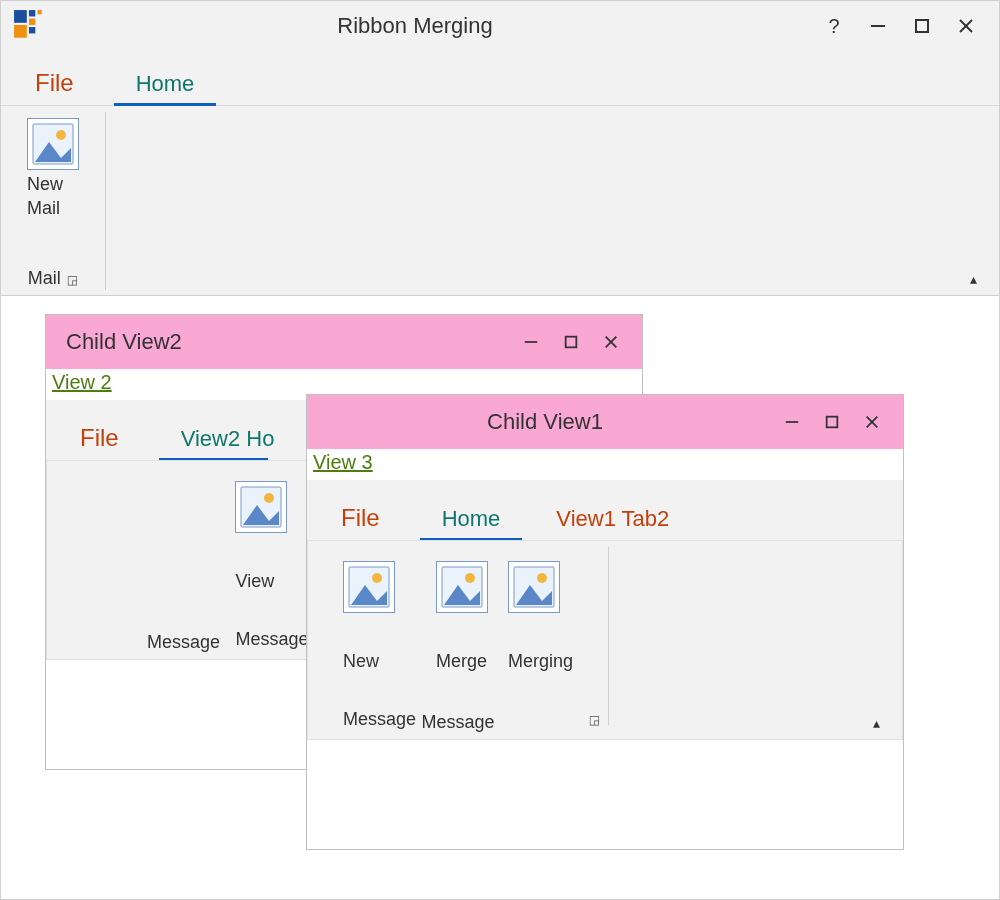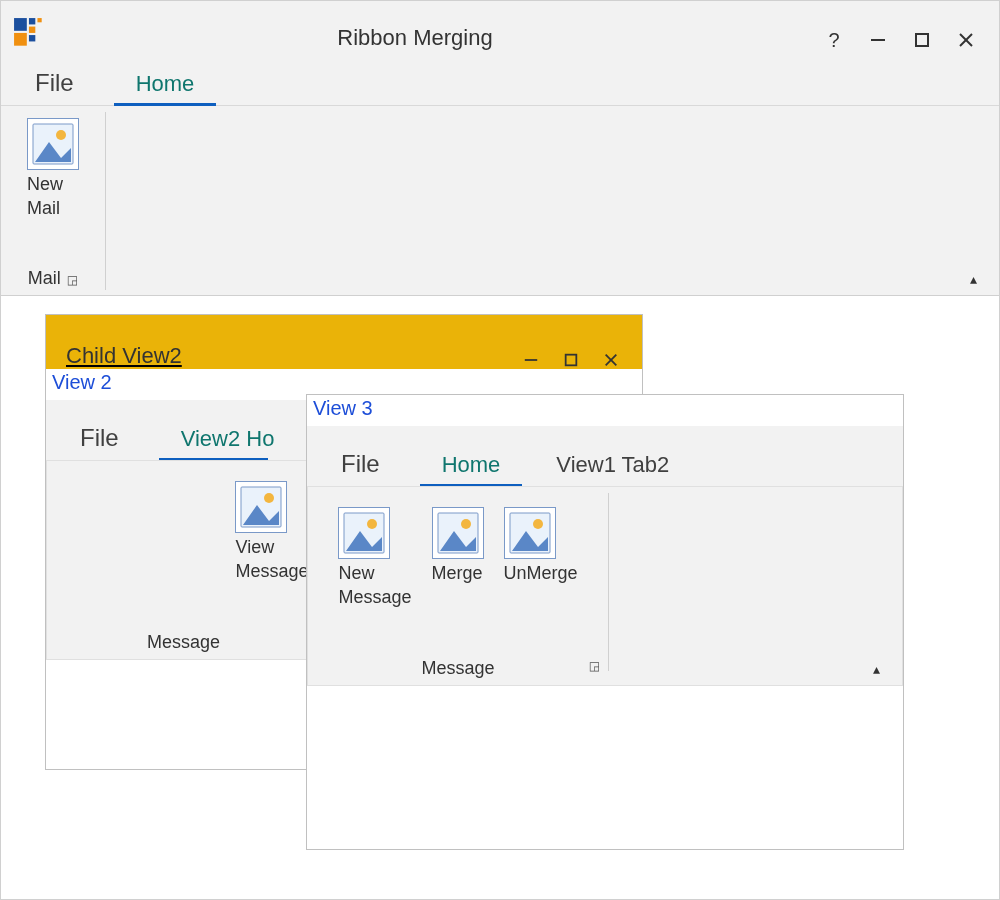--- a/index.html
+++ b/index.html
@@ -2,32 +2,32 @@
 <html><head>
 <meta charset="utf-8">
 <style>
   * { box-sizing: border-box; font-family: "Segoe UI", Arial, sans-serif; }
   body { margin: 0; background: #fff; }
   .app {
     width: 1000px; height: 900px; border: 1px solid #d0d0d0; position: relative; overflow: hidden; background:#fff;
   }
   
   .titlebar {
-    height: 50px; background: #f2f2f2; display: flex; align-items: flex-end;
+    height: 50px; background: #f2f2f2; display: flex; align-items: center;
   }
   .app-icon { width: 34px; height: 34px; margin-left: 12px; position: relative; }
   .app-icon svg { width: 34px; height: 34px; }
   .title-text { flex: 1; text-align: center; font-size: 22px; color: #333; margin-left:-40px;}
   .win-controls { display: flex; gap: 22px; padding-right: 22px; color:#333; }
   .win-btn { width: 22px; height: 22px; display:flex; align-items:center; justify-content:center; font-size:20px; cursor:pointer; }
   .tabs-row {
     background: #f2f2f2; display: flex; align-items: flex-end; padding-left: 24px; height: 55px; border-bottom:1px solid #d9d9d9;
   }
   .tab {
-    padding: 10px 28px 8px 28px; font-size: 22px; color: #404040; cursor:pointer; position:relative;
+    padding: 10px 28px 8px 28px; font-size: 22px; color: #c2410c; cursor:pointer; position:relative;
   }
   .tab.file { font-size:24px; padding-left:10px; padding-right:34px; }
   .tab.active { color: #0f766e; }
   .tab.active::after {
     content:""; position:absolute; left:6px; right:6px; bottom:-1px; height:3px; background:#0e5fbf;
   }
   
   .ribbon-body {
     background: #f2f2f2; border-bottom:1px solid #d0d0d0; display:flex; position:relative; height: 190px;
   }
@@ -43,27 +43,27 @@
   .group-caption { font-size:18px; color:#333; }
   .launcher { font-size:12px; color:#555; cursor:pointer; position:relative; top:1px; }
   .collapse-chevron { position:absolute; right:22px; bottom:8px; font-size:14px; color:#333; cursor:pointer; }
   .img-icon { width:52px; height:52px; border:1px solid #7a99c8; background:#fff; display:flex; align-items:center; justify-content:center; }
   .img-icon svg { width:44px; height:44px; }
   
   .client { position:relative; background:#fff; height: 605px; }
   .child {
     position:absolute; background:#fff; border:1px solid #c0c0c0;
   }
-  .child .titlebar { height:54px; background:#eab308;text-decoration:underline; }
+  .child .titlebar { height:54px; background:#f9a8d4; }
   .child .title-text { font-size:22px; }
-  .child .view-label { font-size:20px; color:#1d4ed8; padding:2px 6px 6px 6px; }
+  .child .view-label { font-size:20px; color:#4d7c0f; padding:2px 6px 6px 6px;text-decoration:underline; }
   .child .tabs-row { padding-left:24px; height:60px; border-bottom:none; }
   .child .ribbon-body { background:#f2f2f2; border:1px solid #e0e0e0; height: 205px; }
   .child .ribbon-group { padding-top:10px; }
-  .child .ribbon-btn { padding:4px 8px; }
+  .child .ribbon-btn { padding:4px 8px;gap:34px; }
   .child .ribbon-btn .label { font-size:18px; line-height:20px; }
   .child .group-caption-row { bottom:6px; }
   .ribbon-items { display:flex; gap:4px; padding:6px 10px 0 10px; }
   .child-inner-pad { padding:0 0 0 0; }
   
   .win-controls.small .win-btn { width:18px; height:18px; font-size:18px; }
 </style>
 </head>
 <body>
 
@@ -196,20 +196,41 @@
             </div>
             <div class="group-caption-row" style="justify-content:flex-start; padding-left:100px;">
               <span class="group-caption">Message</span>
             </div>
           </div>
         </div>
       </div>
     </div>
 
     <div class="child" style="left:305px; top:98px; width:598px; height:456px; z-index:2;">
+      <div class="titlebar">
+        <div class="title-text" style="margin-left:0;">Child View1</div>
+        <div class="win-controls small">
+          <div class="win-btn">
+              <svg width="16" height="16" viewBox="0 0 18 18">
+                <line x1="2" y1="9" x2="16" y2="9" stroke="#333" stroke-width="2"></line>
+              </svg>
+            </div>
+          <div class="win-btn">
+              <svg width="16" height="16" viewBox="0 0 18 18">
+                <rect x="3" y="3" width="12" height="12" fill="none" stroke="#333" stroke-width="2"></rect>
+              </svg>
+            </div>
+          <div class="win-btn">
+              <svg width="16" height="16" viewBox="0 0 18 18">
+                <line x1="3" y1="3" x2="15" y2="15" stroke="#333" stroke-width="2"></line>
+                <line x1="15" y1="3" x2="3" y2="15" stroke="#333" stroke-width="2"></line>
+              </svg>
+            </div>
+        </div>
+      </div>
       <div class="view-label">View 3</div>
       <div class="child-inner-pad">
         <div class="tabs-row">
           <div class="tab file">File</div>
           <div class="tab active">Home</div>
           <div class="tab">View1 Tab2</div>
         </div>
         <div class="ribbon-body" style="height:200px;">
           <div class="ribbon-group" style="width:300px;">
             <div class="ribbon-items">
@@ -235,21 +256,21 @@
                 <div class="label">Merge</div>
               </div>
               <div class="ribbon-btn">
                 <div class="img-icon">
                     <svg viewBox="0 0 44 44">
                       <rect x="2" y="2" width="40" height="40" rx="1" fill="#eaf2fb" stroke="#7a99c8"></rect>
                       <circle cx="30" cy="13" r="5" fill="#f3b63f"></circle>
                       <polygon points="4,40 18,20 30,36 40,26 40,40" fill="#5a87c7"></polygon>
                     </svg>
                   </div>
-                <div class="label">UnMerge</div>
+                <div class="label">Merging</div>
               </div>
             </div>
             <div class="group-caption-row">
               <span class="group-caption">Message</span>
               <span class="launcher" style="position:absolute; right:8px;">◲</span>
             </div>
           </div>
           <div class="group-divider"></div>
           <div class="collapse-chevron">▴</div>
         </div>

